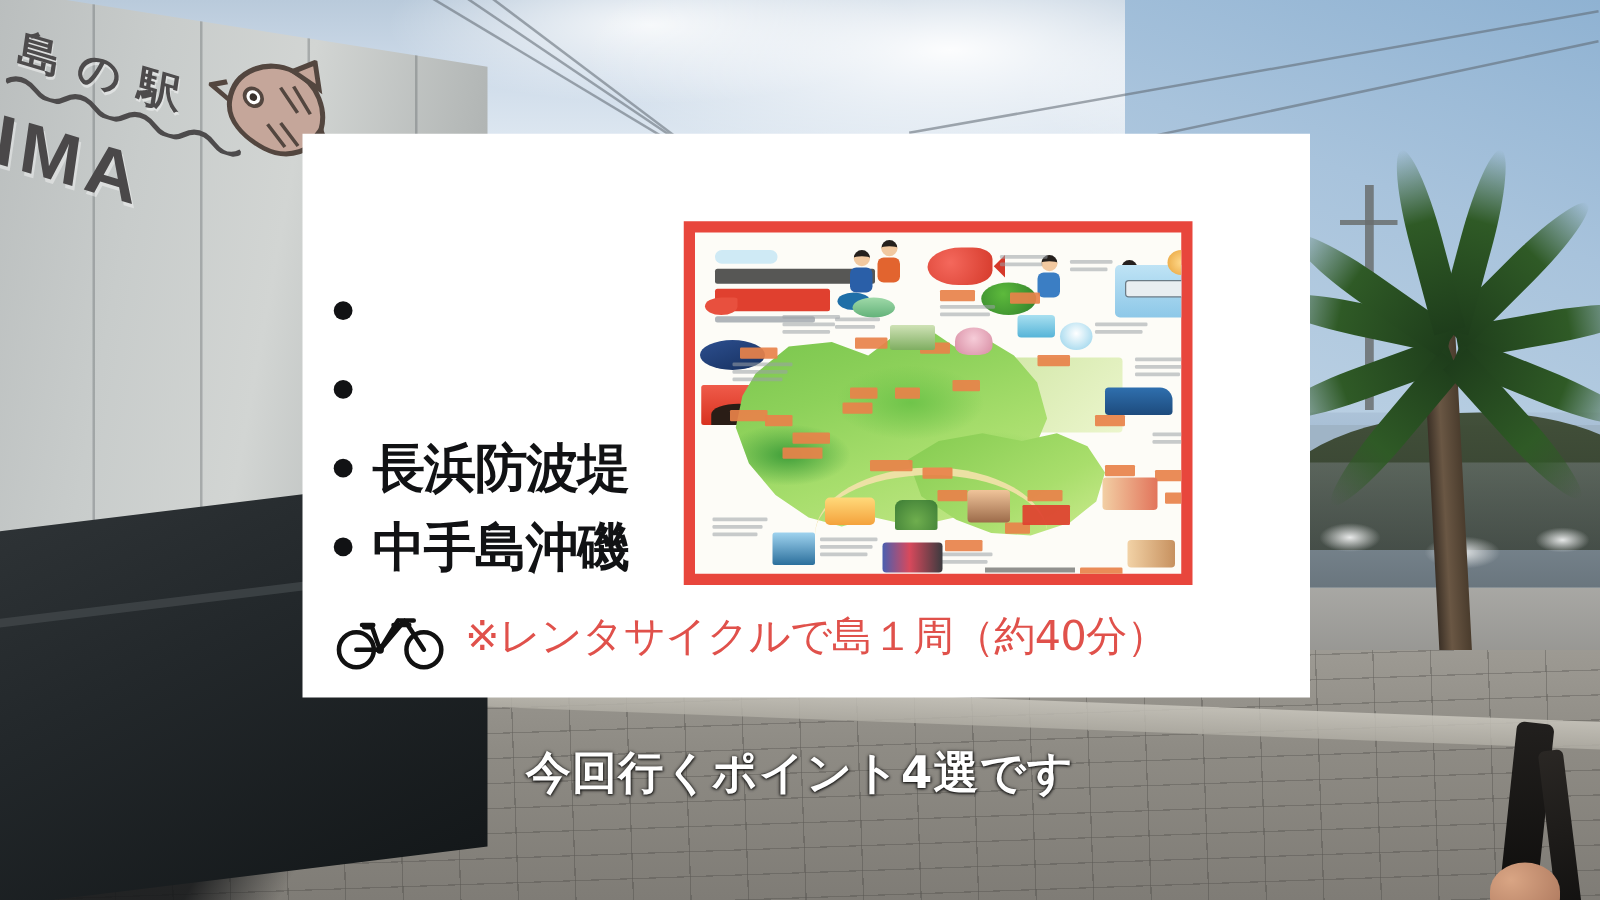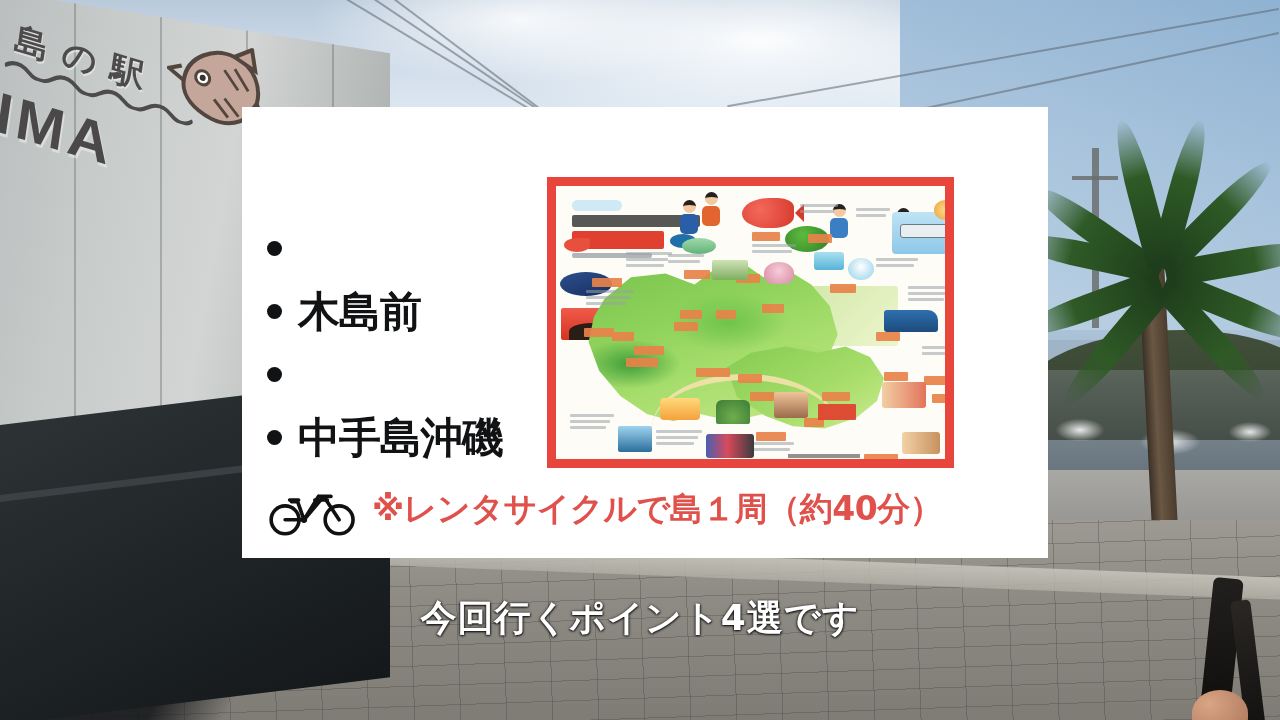--- a/index.html
+++ b/index.html
@@ -149,21 +149,21 @@
     font-size:42px;font-weight:700;color:#111214;letter-spacing:-1px;
     font-family:"DejaVu Sans","Liberation Sans",sans-serif;
   }
   .dot{width:15px;height:15px;border-radius:50%;background:#111214;margin-right:16px;flex:none;}
 
   .note{
     position:absolute;left:26px;top:375px;display:flex;align-items:center;gap:14px;
   }
   .bike{width:90px;height:54px;flex:none;}
   .note-text{
-    font-size:33px;font-weight:700;letter-spacing:-.5px;
+    font-size:33px;font-weight:400;letter-spacing:-.5px;
     font-family:"DejaVu Sans","Liberation Sans",sans-serif;
   }
 
   
   .mapwrap{
     position:absolute;left:305px;top:70px;width:407px;height:291px;
     background:#e8463c;padding:9px;
   }
   .map{position:relative;width:100%;height:100%;background:#fdfcf7;overflow:hidden;}
 
@@ -329,24 +329,24 @@
 
   <div class="card">
 
 
     <div class="bullets">
       <div class="bullet">
         <span class="dot"></span>
       </div>
       <div class="bullet">
         <span class="dot"></span>
-        <span>木島前</span>
       </div>
       <div class="bullet">
         <span class="dot"></span>
+        <span>長浜防波堤</span>
       </div>
       <div class="bullet">
         <span class="dot"></span>
         <span>中手島沖磯</span>
       </div>
     </div>
 
     <div class="mapwrap">
       <div class="map">
 

